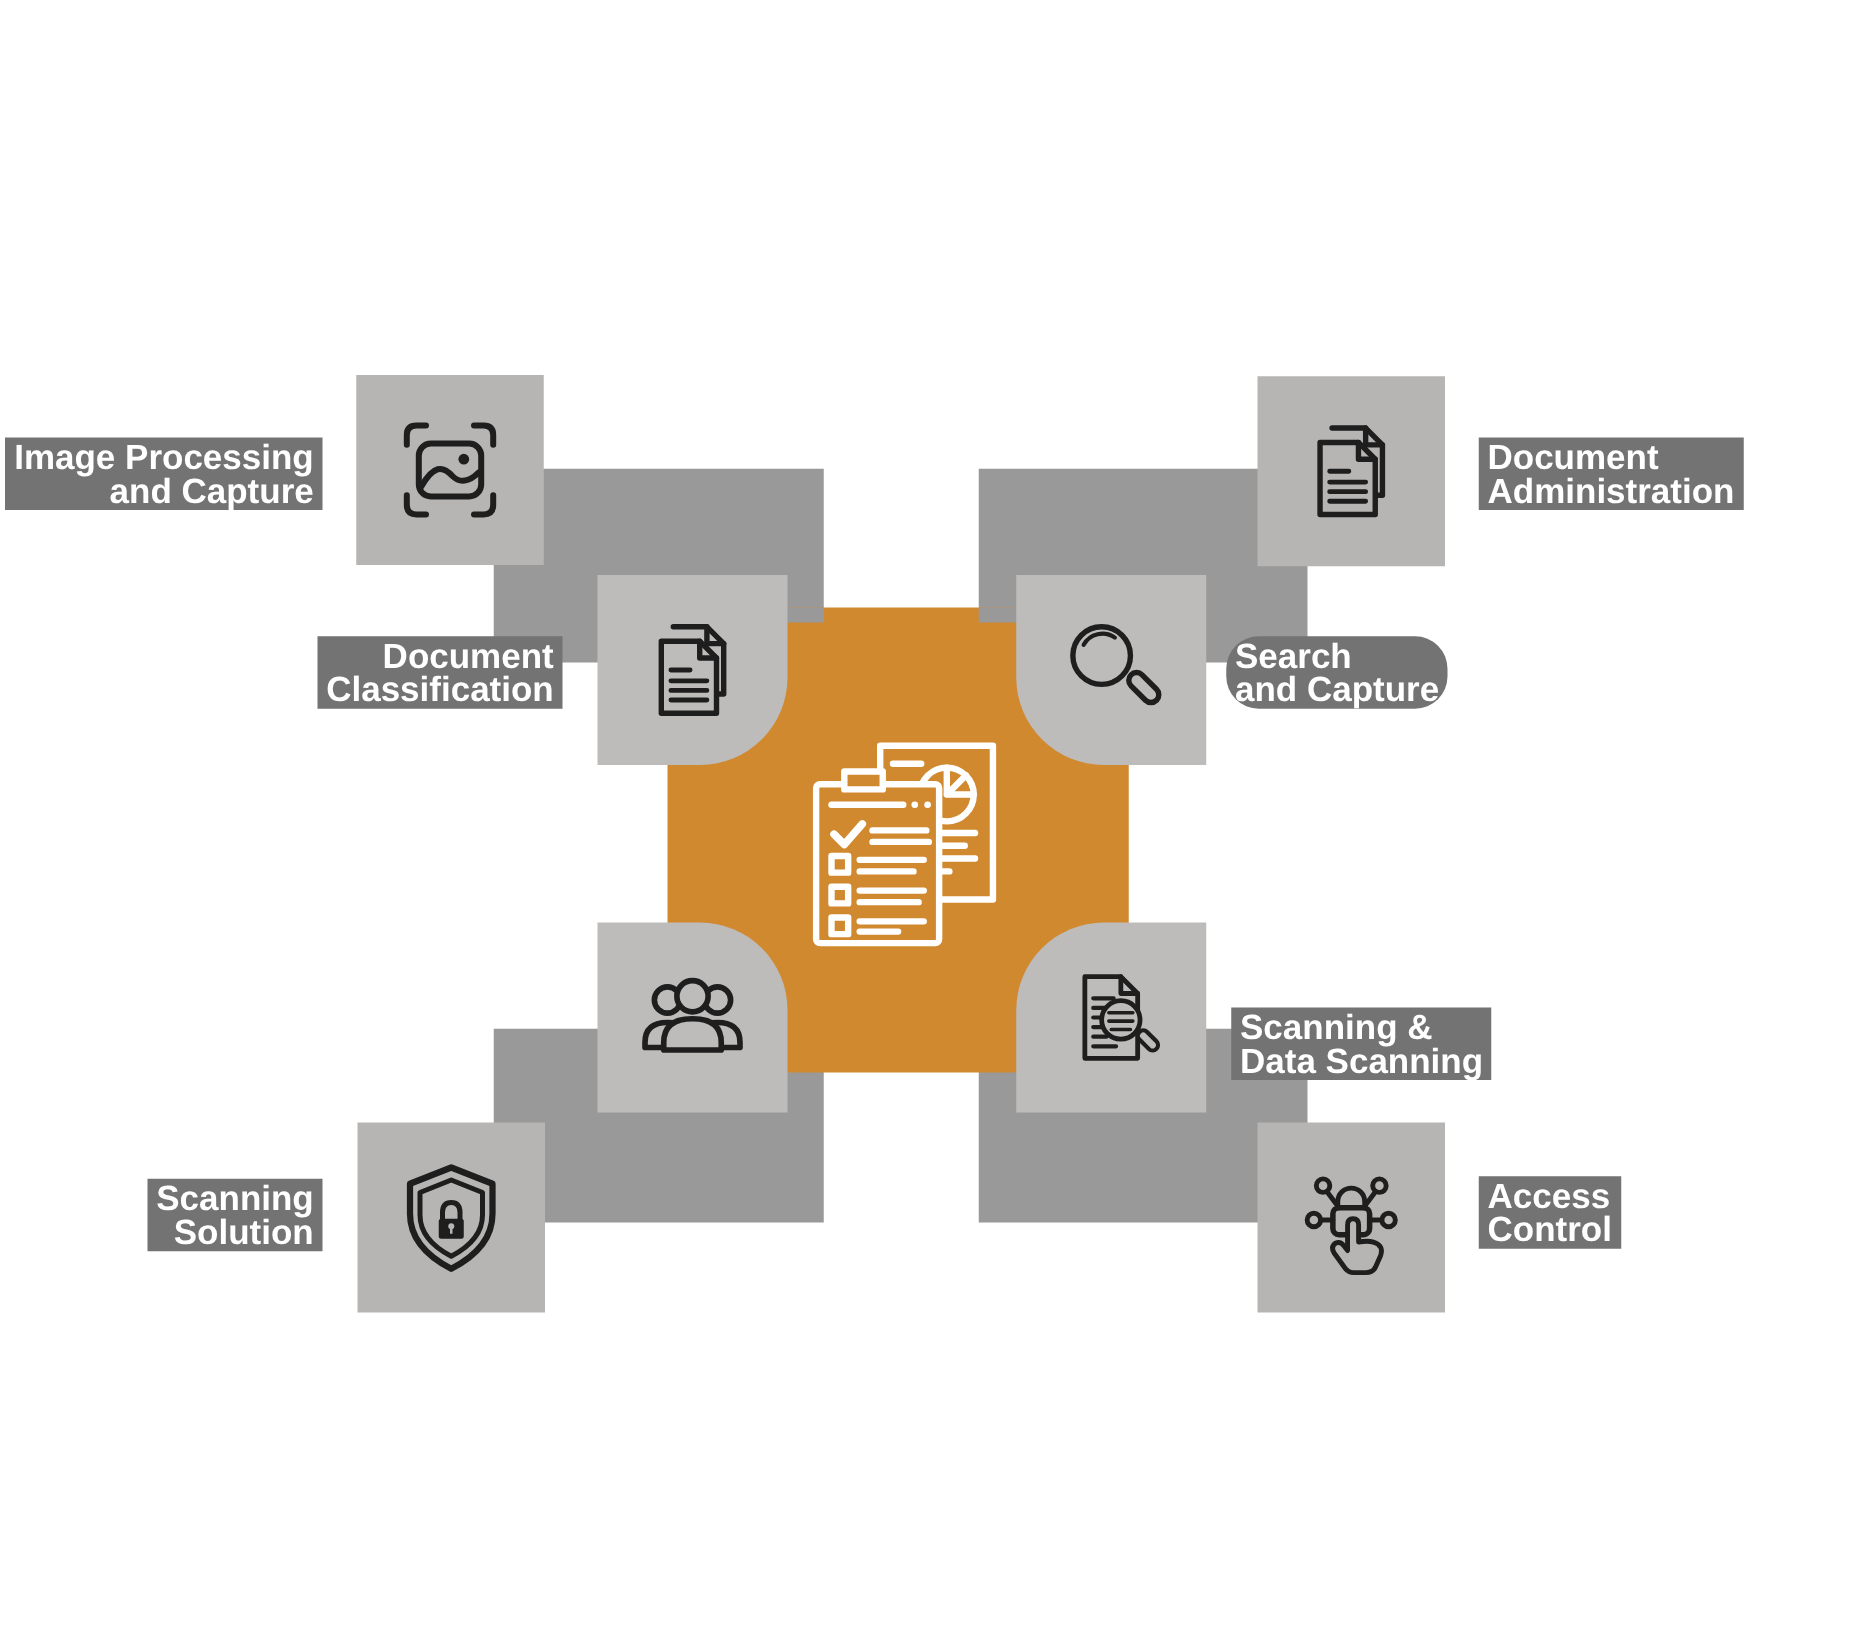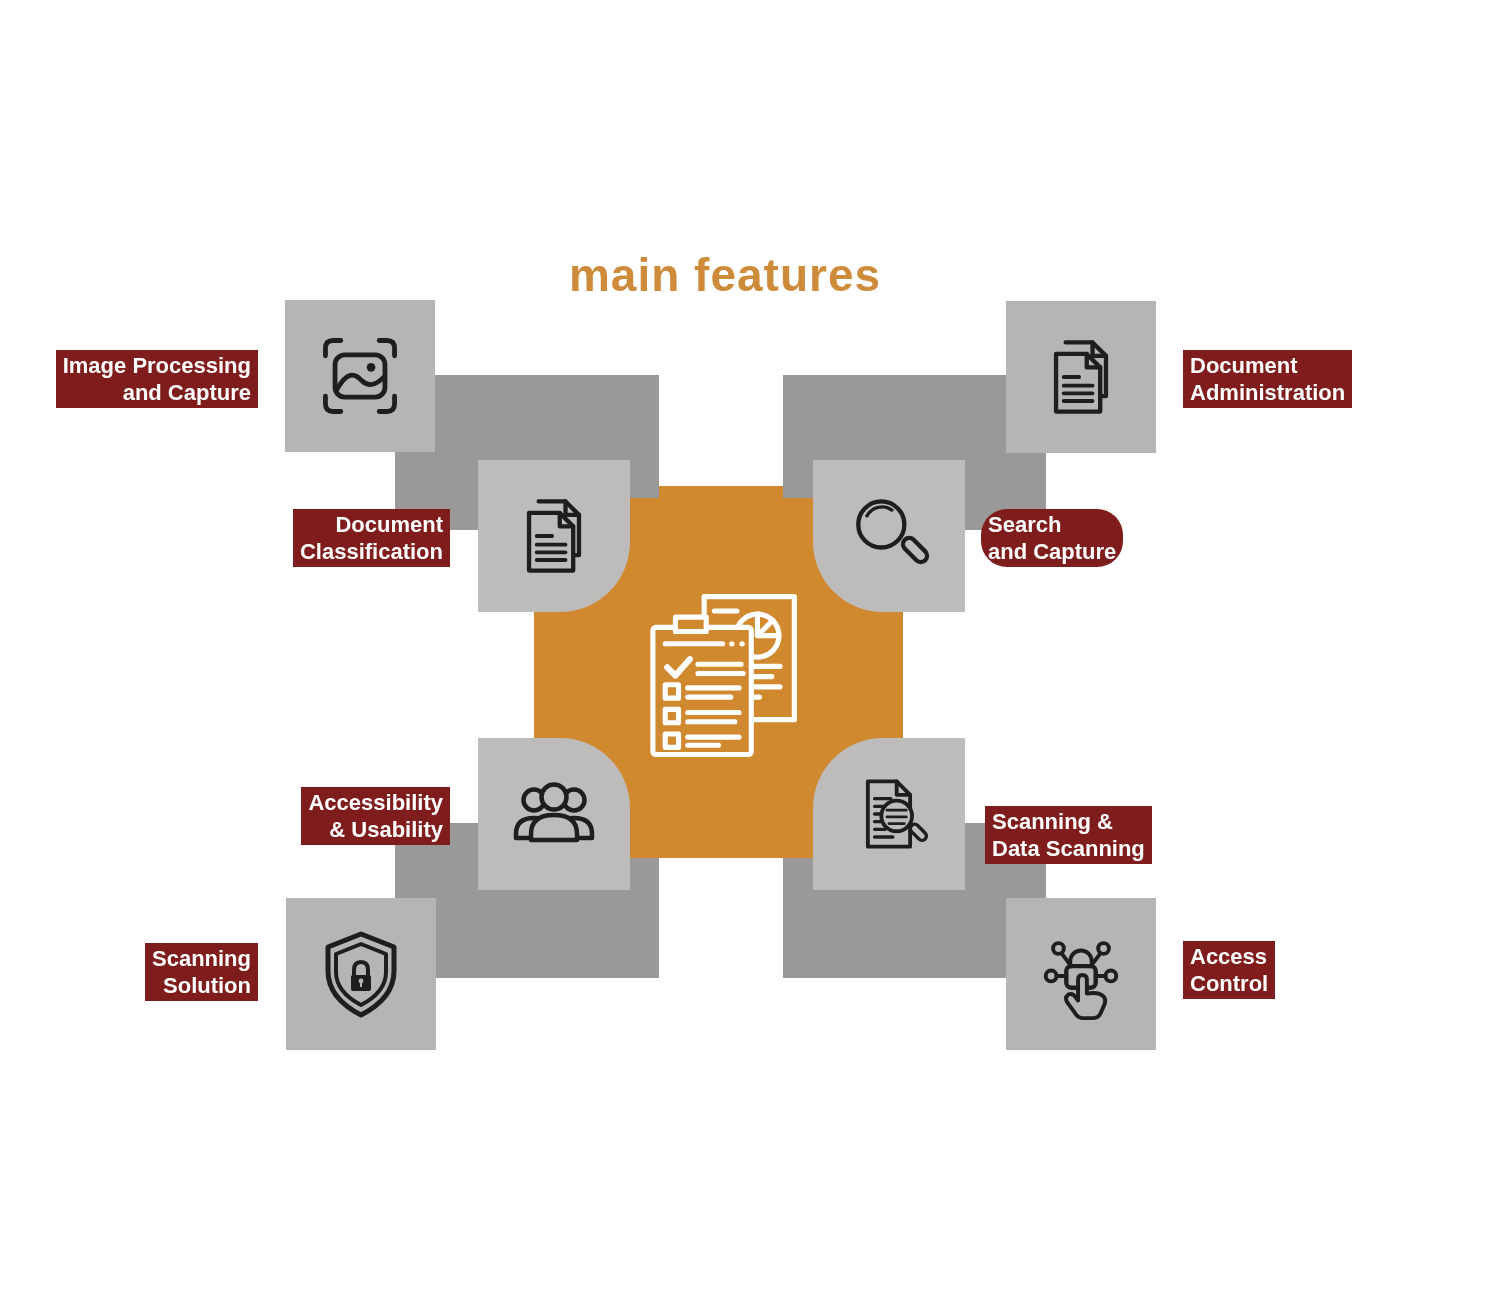--- a/index.html
+++ b/index.html
@@ -25,40 +25,39 @@
   .tile.inner{width:152px;height:152px;background:#BDBCBB;}
   .t-tl-outer{left:285px;top:300px;}
   .t-tr-outer{left:1006px;top:301px;}
   .t-bl-outer{left:286px;top:898px;}
   .t-br-outer{left:1006px;top:898px;}
   .t-tl-inner{left:478px;top:460px;border-bottom-right-radius:70px;}
   .t-tr-inner{left:813px;top:460px;border-bottom-left-radius:70px;}
   .t-bl-inner{left:478px;top:738px;border-top-right-radius:70px;}
   .t-br-inner{left:813px;top:738px;border-top-left-radius:70px;}
   
-  .lbl{position:absolute;z-index:6;background:#7f1d1d;color:#FFFFFF;font-weight:bold;
-       font-size:22px;line-height:27px;padding:2px 7px;white-space:nowrap;}
+  .lbl{position:absolute;z-index:6;background:#737373;color:#FFFFFF;font-weight:bold;
+       font-size:28px;line-height:27px;padding:2px 7px;white-space:nowrap;}
   .lbl span{display:block;}
   .lbl.right{text-align:right;}
   .l-f0{right:1242px;top:350px;}
   .l-f1{left:1183px;top:350px;}
   .l-f2{right:1050px;top:509px;}
   .l-f3{left:981px;top:509px;border-radius:26px;}
   .l-f4{right:1050px;top:787px;}
   .l-f5{left:985px;top:806px;}
   .l-f6{right:1242px;top:943px;}
   .l-f7{left:1183px;top:941px;}
   svg{display:block;}
 </style>
 </head>
 <body>
 
 <div class="canvas">
 
-  <div class="title">main features</div>
 
   <div class="conn c-tl"></div>
   <div class="conn c-tr"></div>
   <div class="conn c-bl"></div>
   <div class="conn c-br"></div>
   <div class="conn stub s-tl"></div>
   <div class="conn stub s-tr"></div>
 
   <div class="center-sq">
     <svg width="205" height="205" viewBox="0 0 200 200" fill="none" stroke="#FFFFFF" stroke-width="5" stroke-linecap="round" stroke-linejoin="round">
@@ -178,24 +177,20 @@
     <span>Administration</span>
   </div>
   <div class="lbl right l-f2">
     <span>Document</span>
     <span>Classification</span>
   </div>
   <div class="lbl l-f3">
     <span>Search</span>
     <span>and Capture</span>
   </div>
-  <div class="lbl right l-f4">
-    <span>Accessibility</span>
-    <span>&amp; Usability</span>
-  </div>
   <div class="lbl l-f5">
     <span>Scanning &amp;</span>
     <span>Data Scanning</span>
   </div>
   <div class="lbl right l-f6">
     <span>Scanning</span>
     <span>Solution</span>
   </div>
   <div class="lbl l-f7">
     <span>Access</span>

